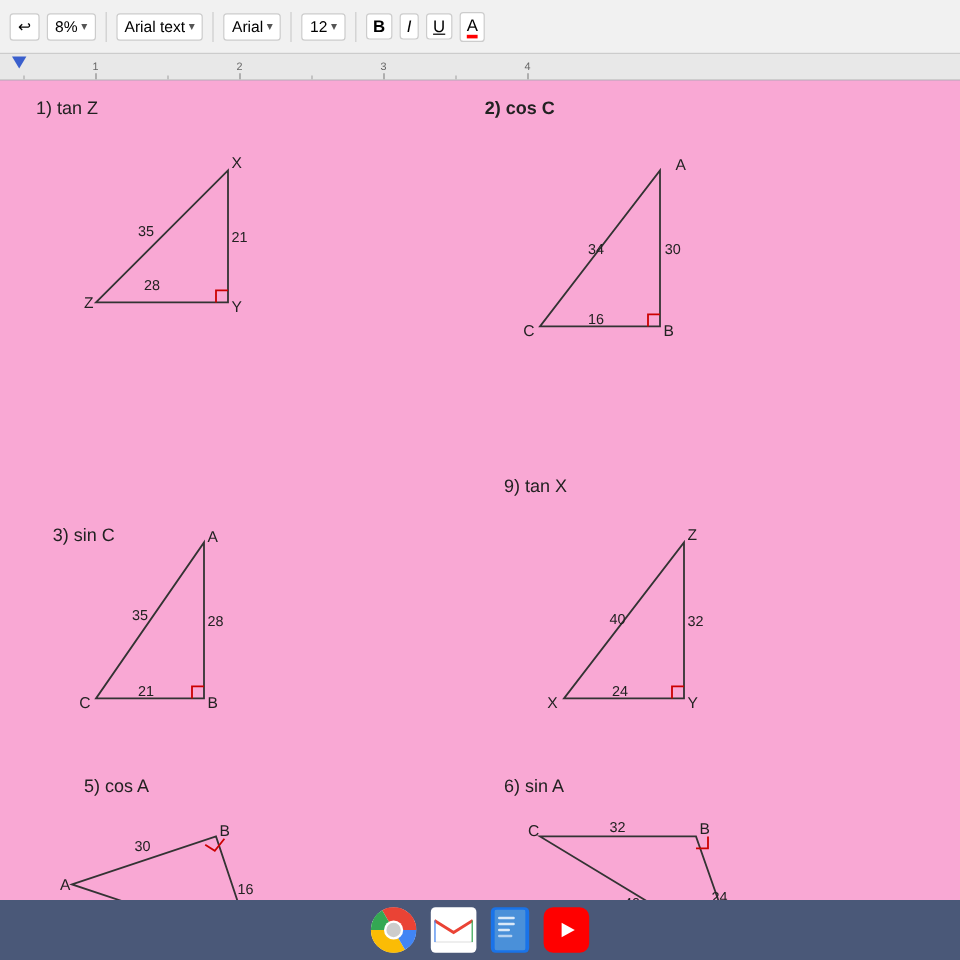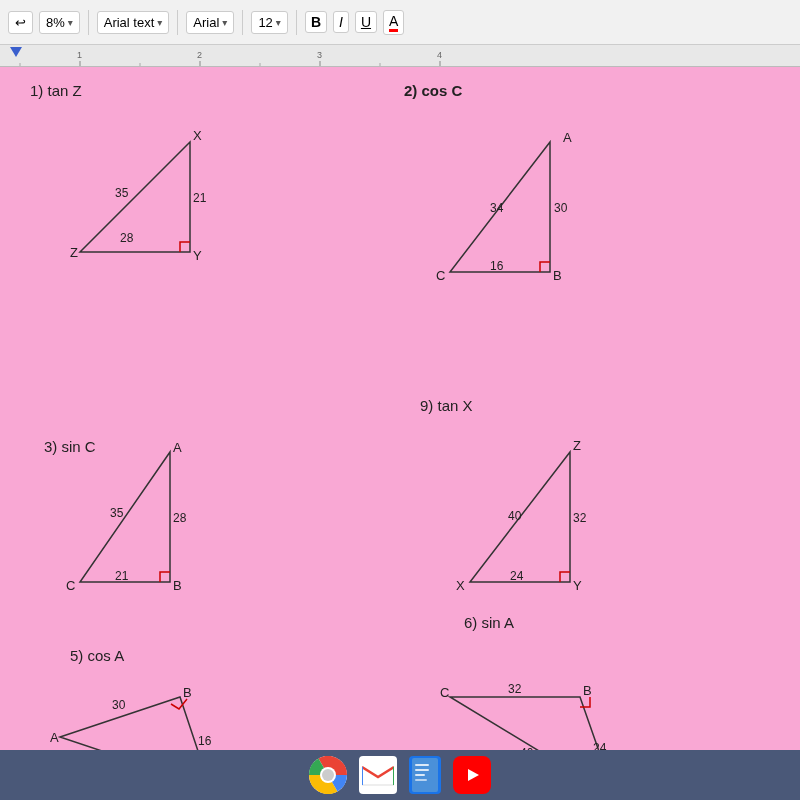--- a/index.html
+++ b/index.html
@@ -243,21 +243,21 @@
 
     <text x="0" y="65" font-size="13" fill="#222">A</text>
     <text x="133" y="20" font-size="13" fill="#222">B</text>
     <text x="163" y="115" font-size="13" fill="#222">C</text>
 
     <text x="62" y="32" font-size="12" fill="#222">30</text>
     <text x="70" y="95" font-size="12" fill="#222">34</text>
     <text x="148" y="68" font-size="12" fill="#222">16</text>
   </svg>
 
-  <div class="problem-label" style="left:420px; top:547px;margin-left:44px;">6)  sin A</div>
+  <div class="problem-label" style="left:420px; top:580px;">6)  sin A</div>
 
   <svg class="triangle" style="left:440px; top:610px;" width="230" height="140">
 
     <polygon points="10,20 140,20 175,120" fill="none" stroke="#333" stroke-width="1.5"></polygon>
 
     <polyline points="140,30 150,30 150,20" class="small-right-angle"></polyline>
 
     <text x="0" y="20" font-size="13" fill="#222">C</text>
     <text x="143" y="18" font-size="13" fill="#222">B</text>
     <text x="178" y="125" font-size="13" fill="#222">A</text>

